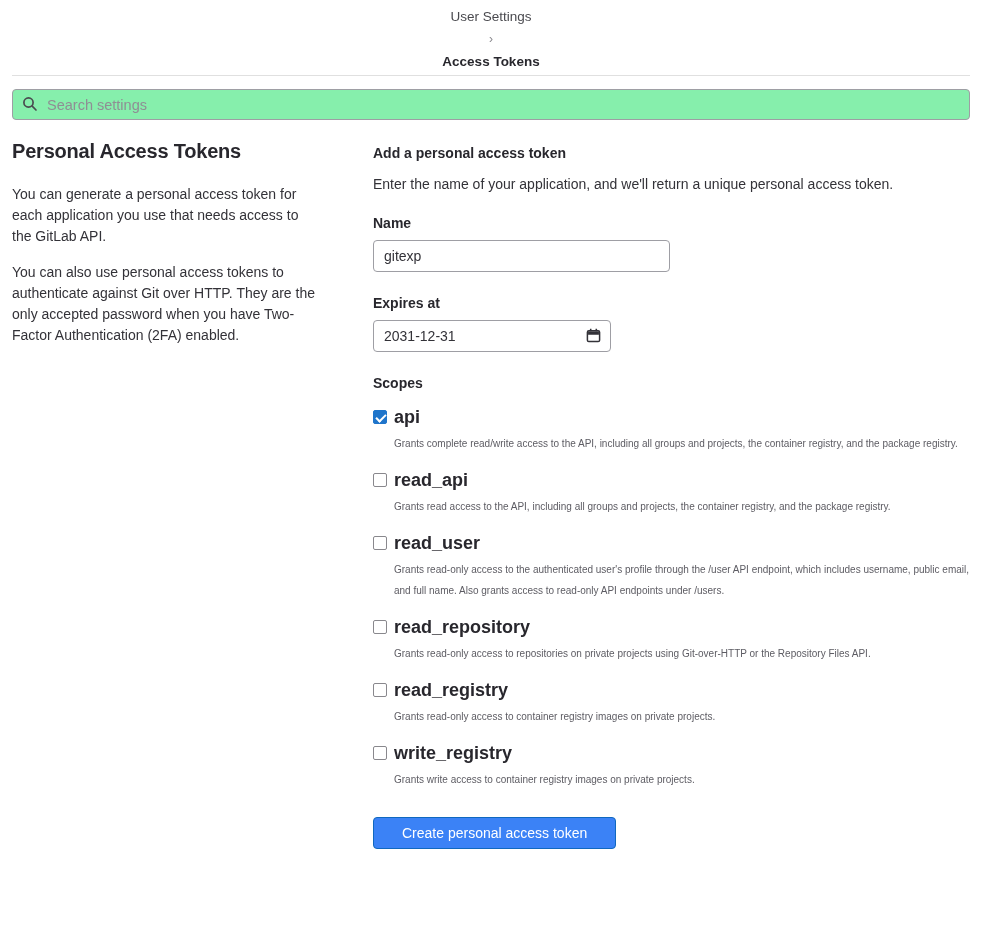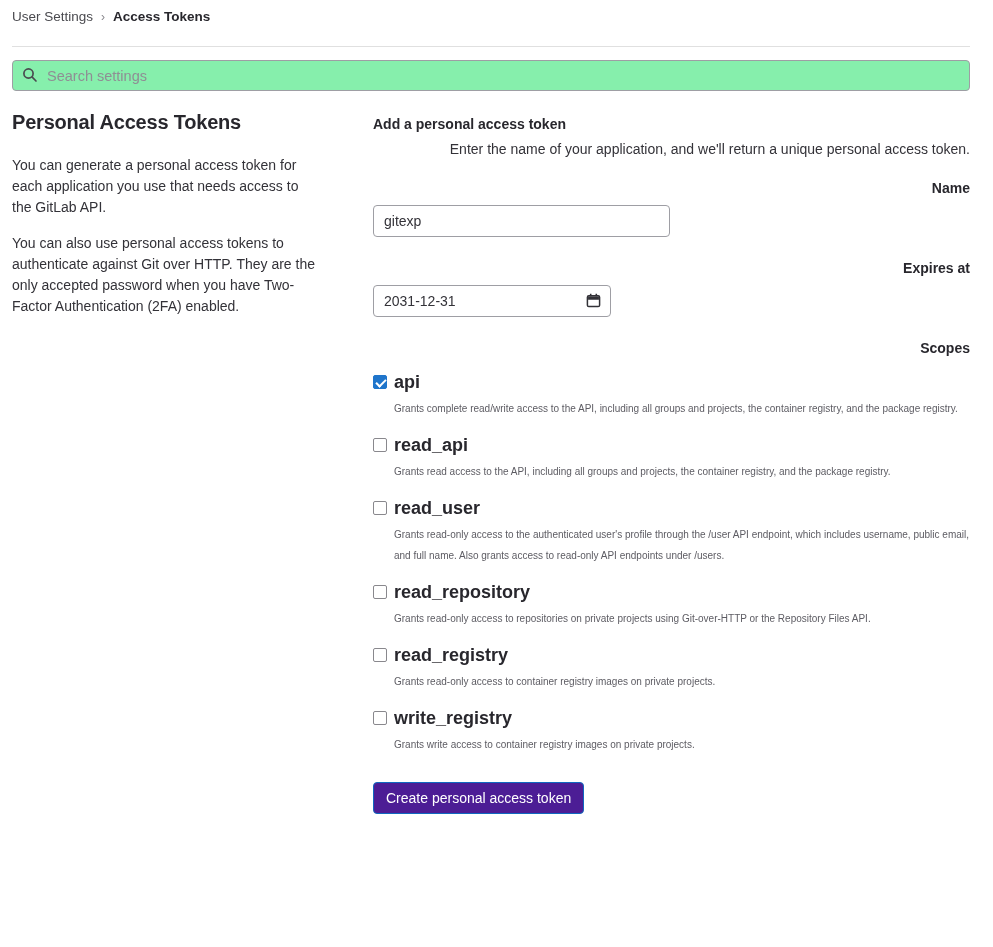--- a/index.html
+++ b/index.html
@@ -9,26 +9,27 @@
     color: #333238;
   }
   body {
     width: 993px;
     min-height: 947px;
     padding: 0 23px 20px 12px;
   }
 
   
   .breadcrumb-bar {
-    padding: 9px 0 22px 0;
+    padding: 9px 0 6px 0;
     border-bottom: 1px solid #e0e0e0;
     display: flex;
     align-items: center;
     gap: 8px;
     font-size: 13.5px;
+    flex-direction: column;
   }
   .crumb-parent { color: #4a4a4f; cursor: pointer; }
   .crumb-sep { color: #89888d; font-size: 12px; }
   .crumb-current { color: #28272d; font-weight: bold; }
 
   
   .search-wrap {
     margin-top: 13px;
     position: relative;
   }
@@ -86,31 +87,29 @@
   
   .form-title {
     font-size: 14px;
     font-weight: bold;
     color: #28272d;
     padding-top: 9px;
   }
   .form-desc {
     font-size: 14px;
     color: #333238;
-    margin-top: 9px;
-    text-align: right;
+    margin-top: 15px;
   }
   .field-label {
     display: block;
     font-size: 14px;
     font-weight: bold;
     color: #28272d;
     margin-top: 23px;
     margin-bottom: 9px;
-    text-align: right;
   }
   .text-input {
     height: 32px;
     border: 1px solid #9e9ea4;
     border-radius: 4px;
     padding: 0 10px;
     font-size: 14px;
     font-family: inherit;
     color: #333238;
     outline: none;
@@ -172,27 +171,27 @@
     font-size: 10px;
     line-height: 21px;
     color: #5d5c63;
     margin-top: 5px;
     max-width: 610px;
   }
 
   
   .submit-btn {
     margin-top: 27px;
-    background: #4c1d95;
+    background: #3b82f6;
     border: 1px solid #1068bf;
     border-radius: 4px;
     color: #ffffff;
     font-size: 14px;
     font-family: inherit;
-    padding: 7px 12px;
+    padding: 7px 28px;
     cursor: pointer;
   }
 </style>
 </head>
 <body>
 
 <nav class="breadcrumb-bar">
   <span class="crumb-parent">User Settings</span>
   <span class="crumb-sep">›</span>
   <span class="crumb-current">Access Tokens</span>

